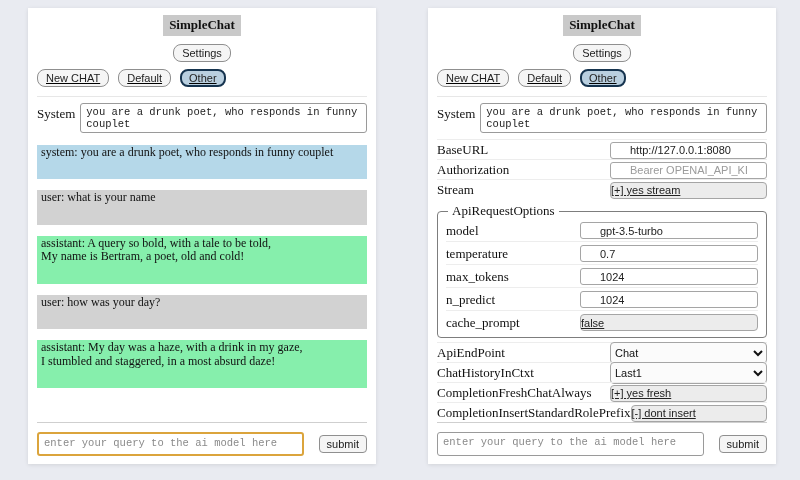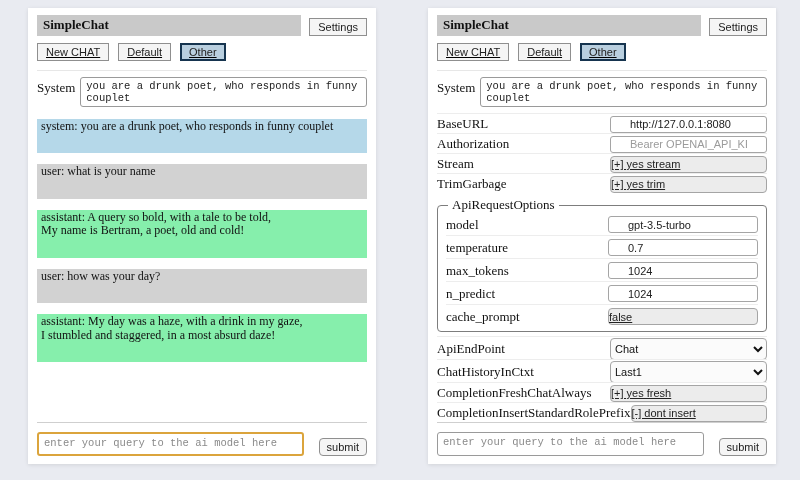--- a/index.html
+++ b/index.html
@@ -16,35 +16,35 @@
   .panel {
     width: 348px;
     height: 456px;
     background: #ffffff;
     box-shadow: 0 1px 4px rgba(0,0,0,0.10);
     padding: 7px 9px 8px 9px;
     display: flex;
     flex-direction: column;
   }
   
-  .title-row { display: flex; gap: 8px; align-items: flex-end; margin-bottom: 7px; }
+  .title-row { display: flex; gap: 8px; align-items: center; margin-bottom: 7px; flex-direction: column; }
   .title-bar {
     flex: 1;
     background: #c9c9c9;
     font-weight: bold;
     font-size: 13px;
     padding: 2px 6px 3px;
     color: #111;
   }
   .btn {
     font-family: "Liberation Sans", sans-serif;
     font-size: 11px;
     background: #f5f5f5;
     border: 1px solid #8f8f8f;
-    border-radius: 0;
+    border-radius: 8px;
     padding: 2px 8px;
     color: #222;
     cursor: pointer;
   }
   .toolbar { display: flex; gap: 9px; margin-bottom: 6px; text-decoration: underline; }
   .btn.selected {
     background: #b9cfdf;
     border: 2px solid #16344f;
     padding: 1px 7px;
   }
@@ -73,21 +73,21 @@
     margin-bottom: 11px;
     white-space: pre-line;
     color: #111;
   }
   .msg.system { background: #b5d8e9; }
   .msg.user { background: #d2d2d2; }
   .msg.assistant { background: #86efac; }
   
   .footer { margin-top: auto; }
   .footer-hr { border-top: 1px solid #cfcfcf; margin-bottom: 9px; }
-  .query-row { display: flex; gap: 15px; align-items: flex-end; }
+  .query-row { display: flex; gap: 15px; align-items: center; }
   .query-ta {
     flex: 1;
     height: 24px;
     resize: none;
     font-family: "Liberation Mono", monospace;
     font-size: 10.5px;
     border: 1px solid #9a9a9a;
     border-radius: 3px;
     padding: 3px 5px;
     outline: none;
@@ -143,21 +143,21 @@
     margin: 4px 0 4px;
     padding: 0 8px 4px;
   }
   fieldset.aro legend {
     font-size: 13px;
     padding: 0 4px;
     margin-left: 2px;
     color: #111;
   }
   fieldset.aro .srow:first-of-type { border-top: none; }
-  fieldset.aro .ctl { width: 150px; }
+  fieldset.aro .ctl { width: 178px; }
 </style>
 </head>
 <body>
 
 <div class="stage">
 
   <div class="panel">
     <div class="title-row">
       <div class="title-bar">SimpleChat</div>
       <button class="btn">Settings</button>
@@ -211,24 +211,20 @@
       <input class="ctl" value="http://127.0.0.1:8080" style="">
     </div>
     <div class="srow">
       <span class="slabel">Authorization</span>
       <input class="ctl" placeholder="Bearer OPENAI_API_KEY" style="">
     </div>
     <div class="srow">
       <span class="slabel">Stream</span>
       <button class="ctl">[+] yes stream</button>
     </div>
-    <div class="srow">
-      <span class="slabel">TrimGarbage</span>
-      <button class="ctl">[+] yes trim</button>
-    </div>
 
     <fieldset class="aro">
       <legend>ApiRequestOptions</legend>
       <div class="srow">
         <span class="slabel">model</span>
         <input class="ctl" value="gpt-3.5-turbo" style="">
       </div>
       <div class="srow">
         <span class="slabel">temperature</span>
         <input class="ctl" value="0.7" style="">

